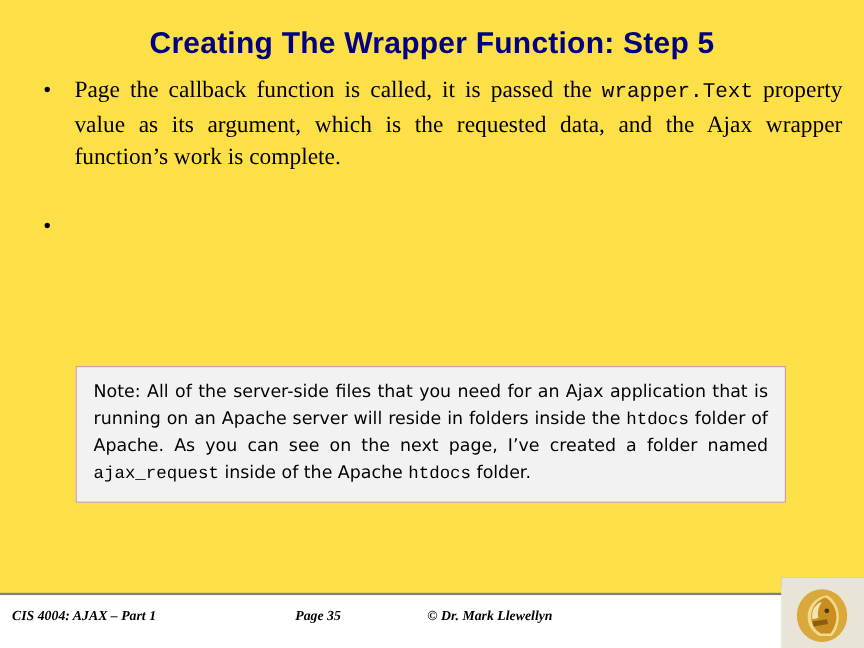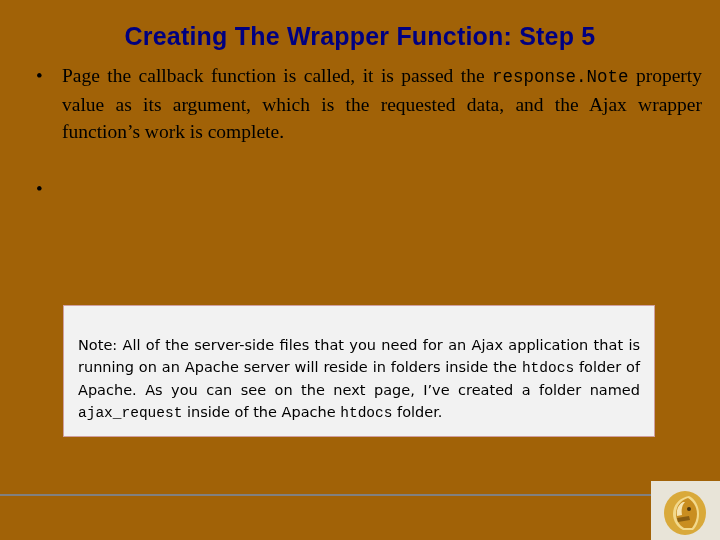--- a/index.html
+++ b/index.html
@@ -14,21 +14,21 @@
     overflow: hidden;
     position: relative;
   }
 
   .slide {
     position: absolute;
     left: 0;
     top: 0;
     width: 720px;
     height: 540px;
-    background: #a16207;
+    background: #fde047;
   }
 
   
   .slide-title {
     position: absolute;
     left: 0;
     top: 22px;
     width: 720px;
     text-align: center;
     font-family: "Liberation Sans", sans-serif;
@@ -75,21 +75,21 @@
 
   
   .note-box {
     position: absolute;
     left: 63px;
     top: 305px;
     width: 592px;
     box-sizing: border-box;
     background: #f2f2f2;
     border: 1px solid #d0a0a0;
-    padding: 28px 14px 12px 14px;
+    padding: 10px 14px 12px 14px;
   }
   .note-text {
     font-family: "DejaVu Sans", sans-serif;
     font-size: 14.5px;
     line-height: 22px;
     color: #000000;
     text-align: justify;
     text-justify: inter-word;
   }
   .note-text .mono2 {
@@ -176,38 +176,43 @@
 
 <div class="slide">
 
   <div class="slide-title">Creating The Wrapper Function: Step 5</div>
 
   <div class="bullets">
 
     <div class="bullet">
       <span class="marker">•</span>
       <div class="text">
-        <span>Page the callback function is called, it is passed the </span><span class="mono">response.Note</span><span> property value as its argument, which is the requested data, and the Ajax wrapper function’s work is complete.</span>
+        <span>Page the callback function is called, it is passed the </span><span class="mono">wrapper.Text</span><span> property value as its argument, which is the requested data, and the Ajax wrapper function’s work is complete.</span>
       </div>
     </div>
 
     <div class="bullet" style="margin-top:30px;">
       <span class="marker">•</span>
     </div>
 
   </div>
 
   <div class="note-box">
     <div class="note-text">
       <span>Note:  All of the server-side files that you need for an Ajax application that is running on an Apache server will reside in folders inside the </span><span class="mono2">htdocs</span><span> folder of Apache.  As you can see on the next page, I’ve created a folder named </span><span class="mono2">ajax_request</span><span> inside of the Apache </span><span class="mono2">htdocs</span><span> folder.</span>
     </div>
   </div>
 
   <div class="footer-rule"></div>
 
+  <div class="footer">
+    <div class="footer-left">CIS 4004: AJAX – Part 1</div>
+    <div class="footer-center">Page 35</div>
+    <div class="footer-right">© Dr. Mark Llewellyn</div>
+  </div>
 
   <div class="logo-shadow"></div>
   <div class="logo-box">
     <svg class="logo-knight" viewBox="0 0 52 50" xmlns="http://www.w3.org/2000/svg">
       <ellipse cx="26" cy="26" rx="21" ry="22" fill="#d9a93a"></ellipse>
       <path d="M30 9 C20 11 14 18 14 27 C14 34 18 40 24 43 L34 43 C38 39 40 33 40 27 C40 19 36 12 30 9 Z" fill="#f2d98c"></path>
       <path d="M29 11 C22 13 17 19 17 27 C17 33 20 38 25 41 L33 41 C36 37 38 32 38 27 C38 20 34 14 29 11 Z" fill="#c98e20"></path>
       <path d="M24 15 C19 18 17 23 18 29 L23 28 C22 23 23 18 26 15 Z" fill="#f6e4b0"></path>
       <circle cx="30" cy="22" r="2" fill="#4a3510"></circle>
       <path d="M18 31 L30 29 L31 33 L19 35 Z" fill="#8a5e12"></path>

